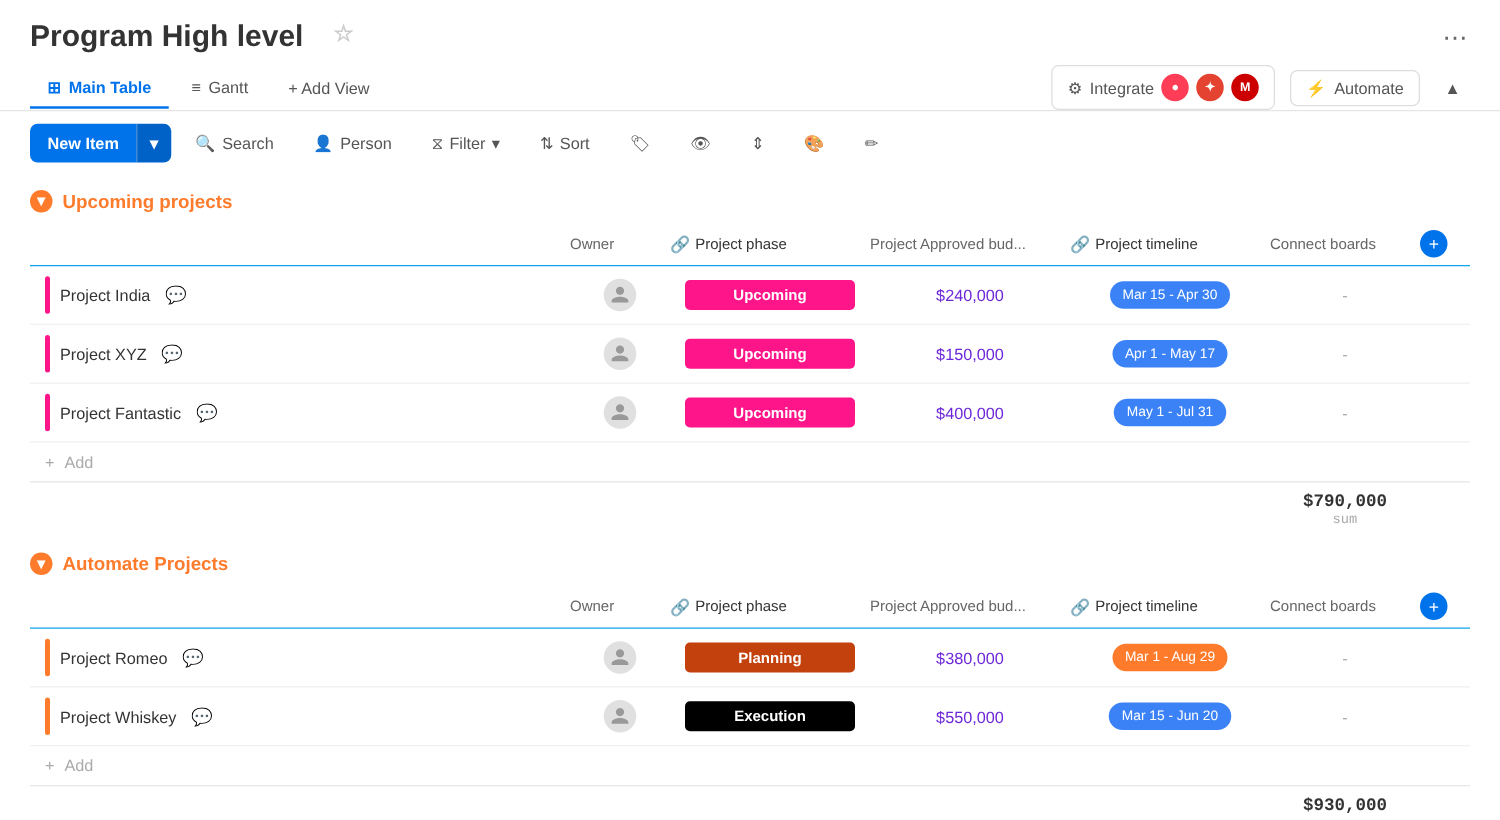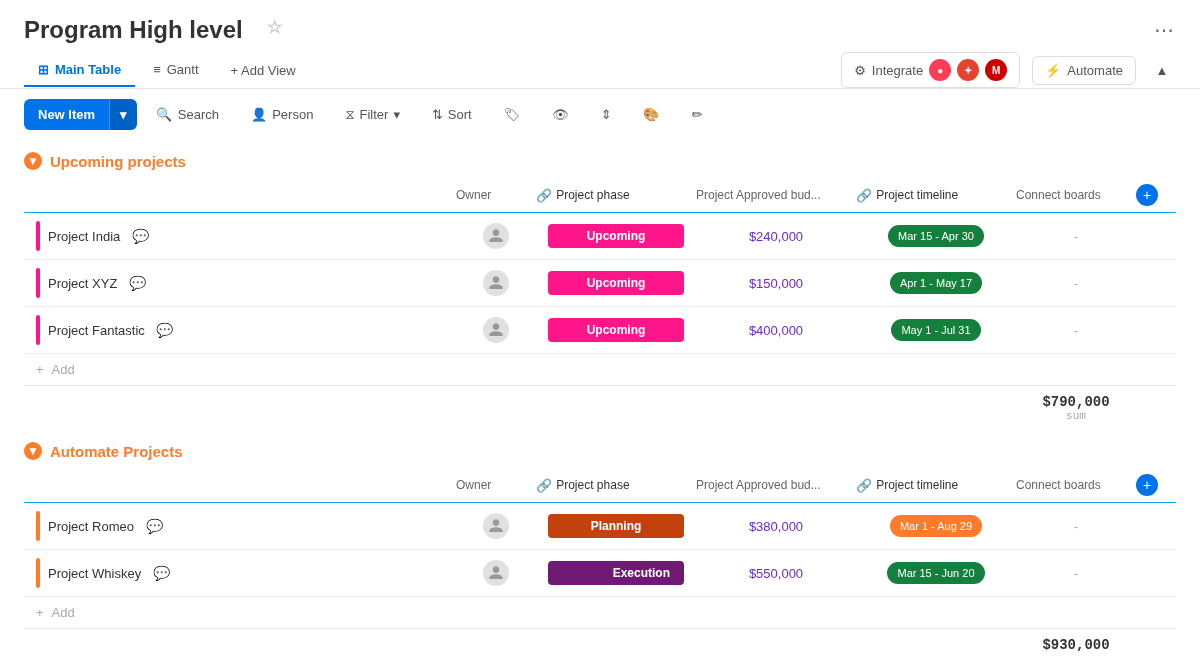--- a/index.html
+++ b/index.html
@@ -52,26 +52,26 @@
     .row-name { font-size: 13px; color: #333; }
     .row-comment { color: #aaa; font-size: 14px; cursor: pointer; margin-left: 4px; }
 
     .owner-cell { display: flex; justify-content: center; }
     .avatar { width: 26px; height: 26px; border-radius: 50%; background: #e0e0e0; display: flex; align-items: center; justify-content: center; }
     .avatar svg { width: 16px; height: 16px; fill: #999; }
 
     .phase-badge { padding: 5px 14px; border-radius: 4px; color: white; font-size: 12px; font-weight: 600; text-align: center; width: 136px; margin: 0 auto; }
     .phase-upcoming { background: #ff158a; }
     .phase-planning { background: #c2410c; }
-    .phase-execution { background: #701a75; text-align: right; }
+    .phase-execution { background: #000000; }
     .phase-cell { display: flex; justify-content: center; }
 
     .budget-cell { font-size: 13px; color: #6d28d9; text-align: center; }
 
-    .timeline-badge { padding: 5px 10px; border-radius: 20px; background: #15803d; color: white; font-size: 11px; font-weight: 500; display: inline-flex; align-items: center; gap: 5px; }
+    .timeline-badge { padding: 5px 10px; border-radius: 20px; background: #3b82f6; color: white; font-size: 11px; font-weight: 500; display: inline-flex; align-items: center; gap: 5px; }
     .timeline-badge.orange-bg { background: #ff7b2c; }
     .timeline-cell { display: flex; justify-content: center; }
 
     .connect-cell { display: flex; justify-content: center; color: #aaa; font-size: 13px; }
     .plus-circle { width: 22px; height: 22px; border-radius: 50%; background: #0073ea; color: white; display: flex; align-items: center; justify-content: center; font-size: 14px; cursor: pointer; }
 
     .add-row { display: flex; align-items: center; gap: 8px; padding: 8px 12px; color: #aaa; cursor: pointer; font-size: 13px; }
 
     .sum-row { display: flex; justify-content: flex-end; padding: 8px 0; border-top: 1px solid #e5e5e5; }
     .sum-cell { text-align: center; width: 160px; font-family: Liberation Mono, monospace; }

